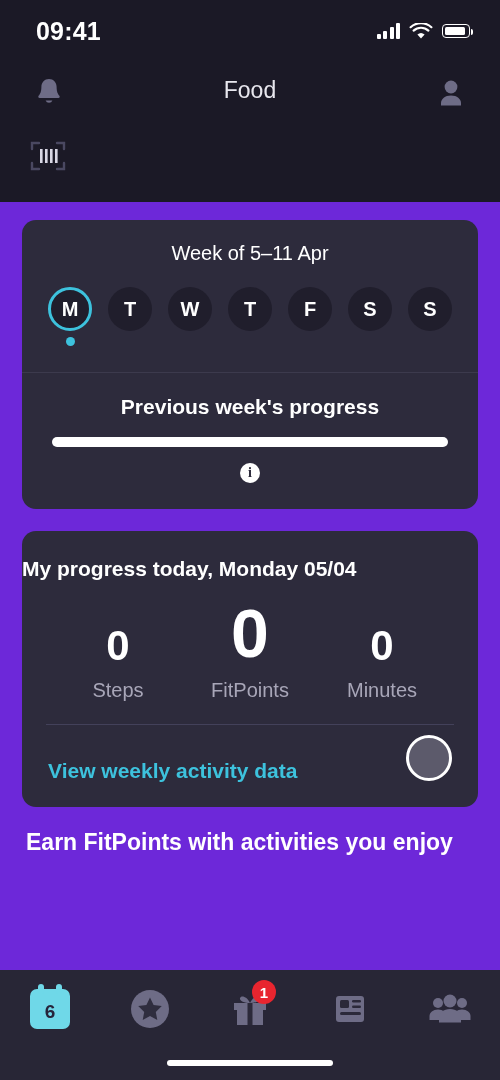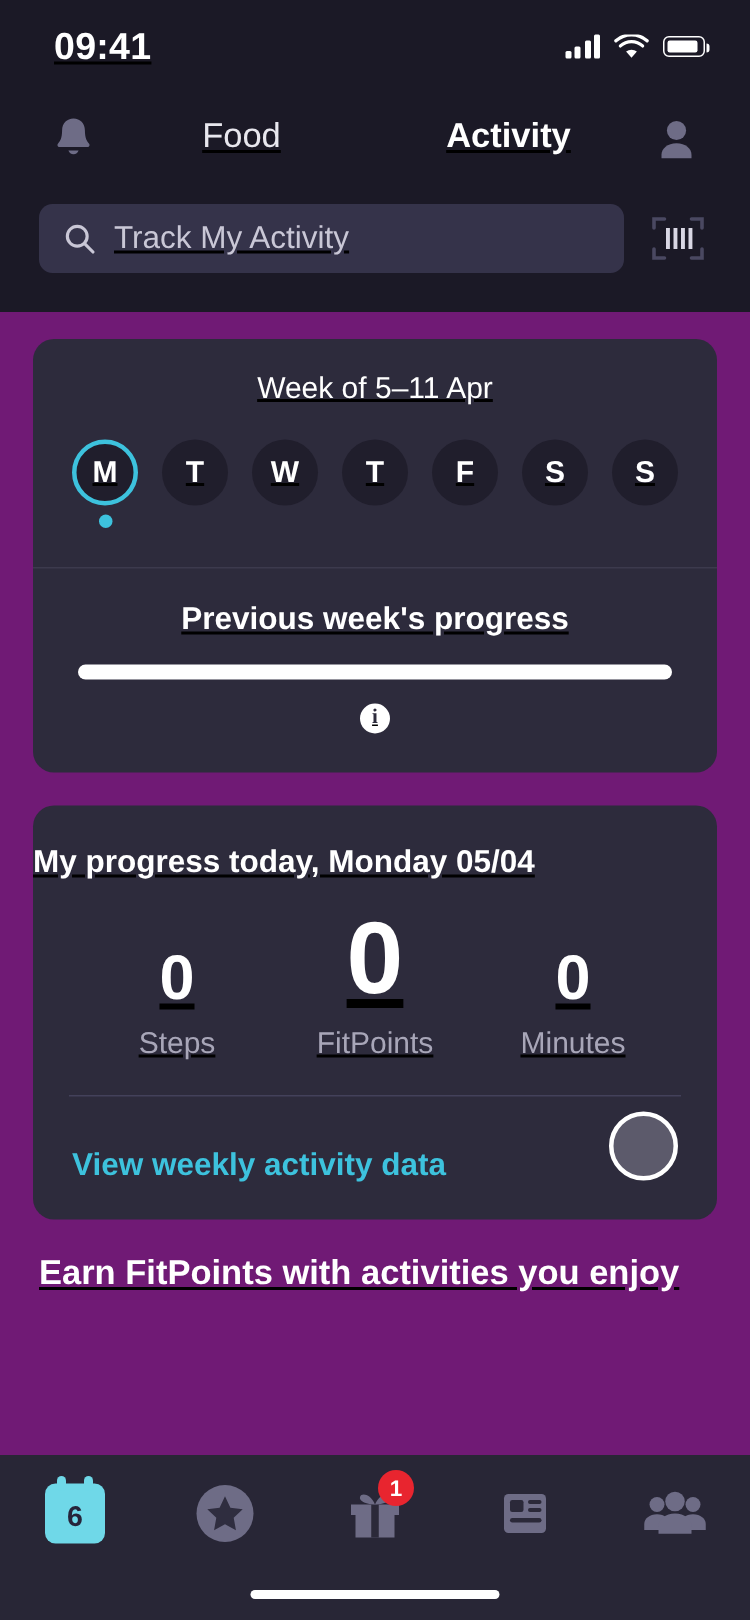--- a/index.html
+++ b/index.html
@@ -2,21 +2,21 @@
 <html><head>
 <meta charset="utf-8">
 <style>
   * { margin:0; padding:0; box-sizing:border-box; }
   html, body {
     width:500px; height:1080px;
     background:#15131e;
     font-family:"Liberation Sans", sans-serif;
     overflow:hidden;
   }
-  .phone { position:relative; width:500px; height:1080px; background:#701a75;text-decoration:underline; }
+  .phone { position:relative; width:500px; height:1080px; background:#6d28d9; }
 
   
   .statusbar {
     height:62px; display:flex; align-items:center; justify-content:space-between;
     padding:0 30px 0 36px; background:#1b1926;
   }
   .status-time { color:#fff; font-size:25px; font-weight:600; letter-spacing:.2px; }
   .status-right { display:flex; align-items:center; gap:9px; }
   .bars { display:flex; align-items:flex-end; gap:2.5px; height:16px; }
   .bars i { display:block; width:4px; background:#fff; border-radius:1px; }
@@ -144,44 +144,36 @@
 
   <div class="header">
     <div class="hicon">
       <svg width="30" height="32" viewBox="0 0 30 32">
         <path d="M15 3 c-4.4 0-7.6 3.4-7.6 7.8 0 5.4-1.4 7.4-2.8 9 -0.7.8-.2 2.2.9 2.2h19 c1.1 0 1.6-1.4.9-2.2 -1.4-1.6-2.8-3.6-2.8-9C22.6 6.4 19.4 3 15 3Z" fill="#6e6c86"></path>
         <path d="M11.6 24.4 a3.6 3.6 0 0 0 6.8 0Z" fill="#6e6c86"></path>
       </svg>
     </div>
     <div class="tabs">
       <div class="tab inactive">Food</div>
-      <div class="tab active">Activity</div>
     </div>
     <div class="hicon">
       <svg width="30" height="32" viewBox="0 0 30 32">
         <circle cx="15" cy="11" r="6.4" fill="#6e6c86"></circle>
         <path d="M15 19.5 c-6 0-10 3.6-10 7.6 v2.4 h20 v-2.4 c0-4-4-7.6-10-7.6Z" fill="#6e6c86"></path>
       </svg>
     </div>
   </div>
   <div class="tabline-wrap">
     <div class="tabline-inner">
       <div class="seg off"></div>
       <div class="seg on"></div>
     </div>
   </div>
 
   <div class="searchrow">
-    <div class="searchbox">
-      <svg width="22" height="22" viewBox="0 0 22 22">
-        <circle cx="9.5" cy="9.5" r="6.6" stroke="#c9c7d6" stroke-width="2.1" fill="none"></circle>
-        <line x1="14.4" y1="14.4" x2="20" y2="20" stroke="#c9c7d6" stroke-width="2.1" stroke-linecap="round"></line>
-      </svg>
-      <span class="search-ph">Track My Activity</span>
-    </div>
     <div class="scan">
       <svg width="40" height="36" viewBox="0 0 40 36">
         <path d="M4 11 V5 h7 M29 5 h7 v6 M36 25 v6 h-7 M11 31 H4 v-6" stroke="#4a4861" stroke-width="2.4" fill="none" stroke-linecap="round"></path>
         <g fill="#d9d7e4">
           <rect x="12" y="11" width="2.6" height="14"></rect>
           <rect x="17" y="11" width="2.6" height="14"></rect>
           <rect x="22" y="11" width="2.6" height="14"></rect>
           <rect x="27" y="11" width="2.6" height="14"></rect>
         </g>
       </svg>

